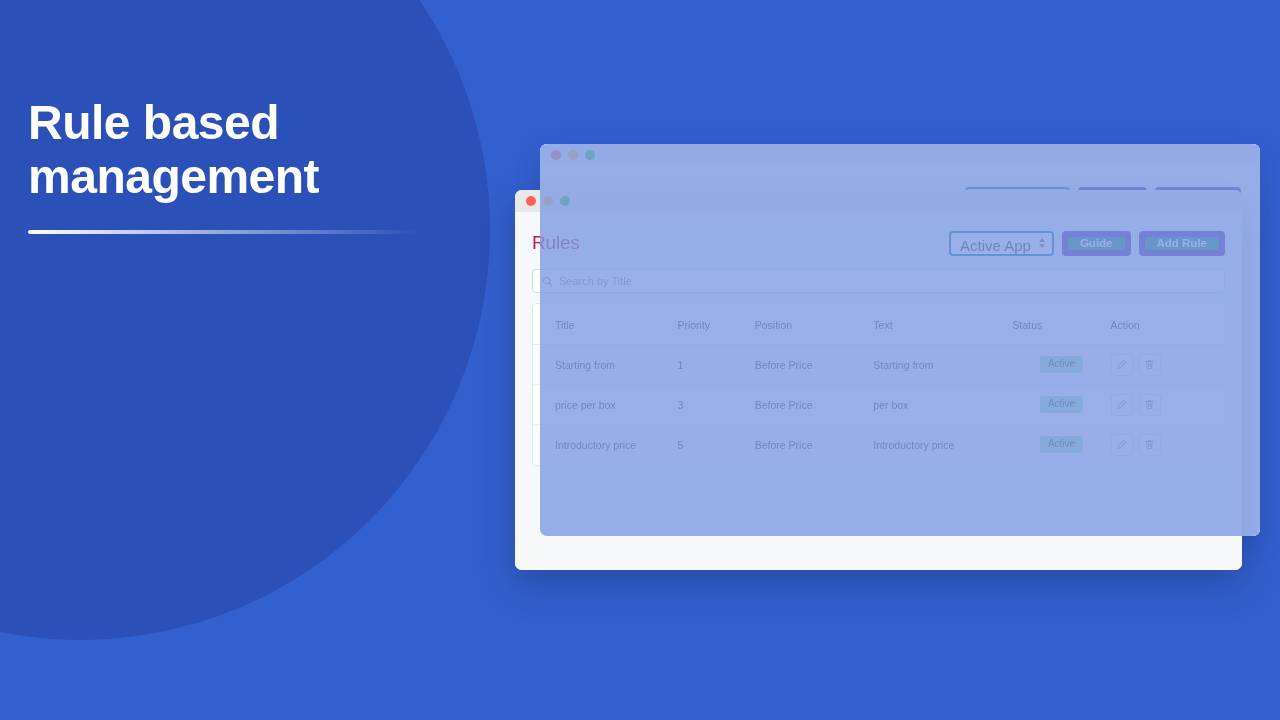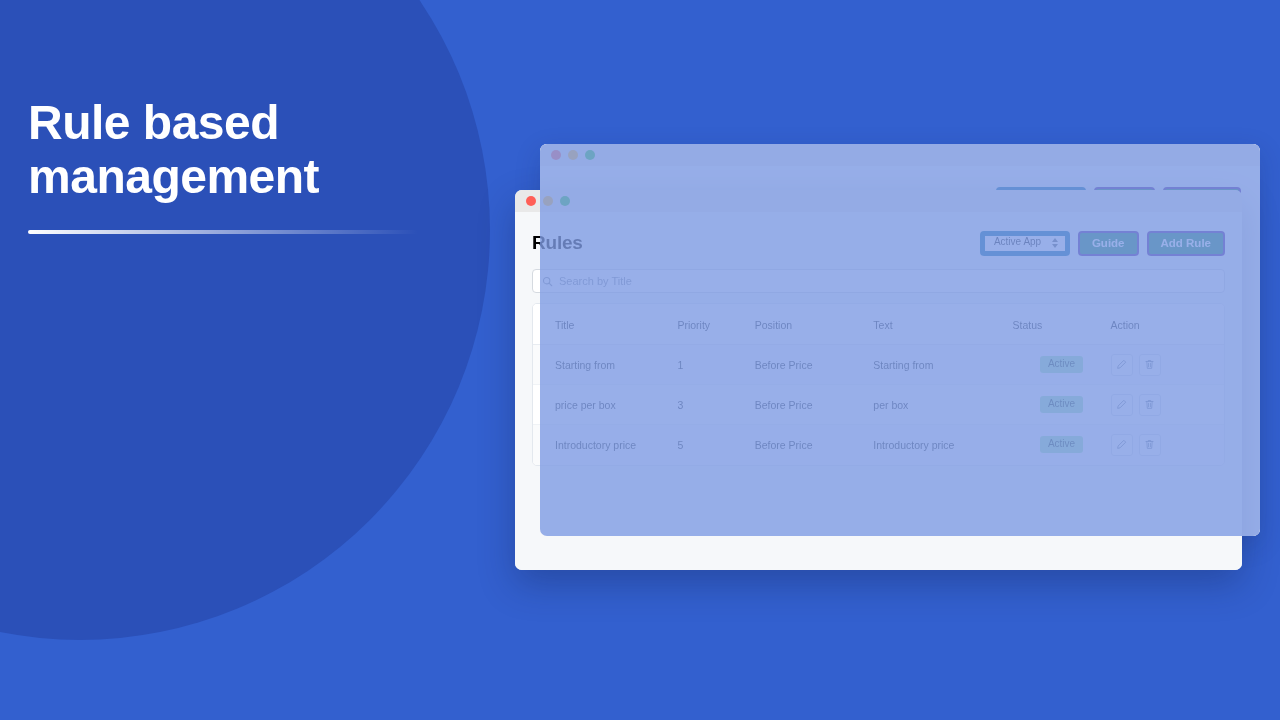--- a/index.html
+++ b/index.html
@@ -75,50 +75,50 @@
 
   
   .window.front {
     left:515px; top:190px; width:727px; height:380px;
     box-shadow:0 14px 36px rgba(14,28,70,0.30);
     z-index:20;
   }
   .win-body { background:#f6f8fa; height:100%; padding:16px 17px 0 17px; }
 
   .toprow { display:flex; align-items:center; justify-content:space-between; height:30px; }
-  .page-title { font-size:19px; font-weight:bold; color:#000000; letter-spacing:-0.2px; }
+  .page-title { font-size:19px; font-weight:normal; color:#be185d; letter-spacing:-0.2px; }
   .top-actions { display:flex; align-items:center; gap:8px; }
 
   .select-box {
     position:relative;
     height:25px; min-width:90px;
     background:#ffffff;
-    border:5px solid #0369a1;
+    border:2px solid #0369a1;
     border-radius:4px;
-    display:flex; align-items:flex-start;
+    display:flex; align-items:flex-end;
     padding:0 21px 0 9px;
-    font-size:10px; color:#22272e;
+    font-size:15px; color:#22272e;
   }
   .select-arrows {
     position:absolute; right:7px; top:50%; transform:translateY(-50%);
     display:flex; flex-direction:column; gap:2px; line-height:0;
   }
   .select-arrows i {
     display:block; width:0; height:0;
     border-left:3px solid transparent; border-right:3px solid transparent;
   }
   .select-arrows i.up   { border-bottom:4px solid #5c6670; }
   .select-arrows i.down { border-top:4px solid #5c6670; }
 
   .btn {
     height:25px;
     padding:0 12px;
     display:flex; align-items:center; justify-content:center;
     background:#17815a;
-    border:2px solid #4c1d95;
+    border:6px solid #4c1d95;
     border-radius:4px;
     color:#ffffff;
     font-size:11.5px;
     font-weight:bold;
     white-space:nowrap;
     cursor:pointer;
   }
 
   .search-wrap {
     margin-top:11px;

